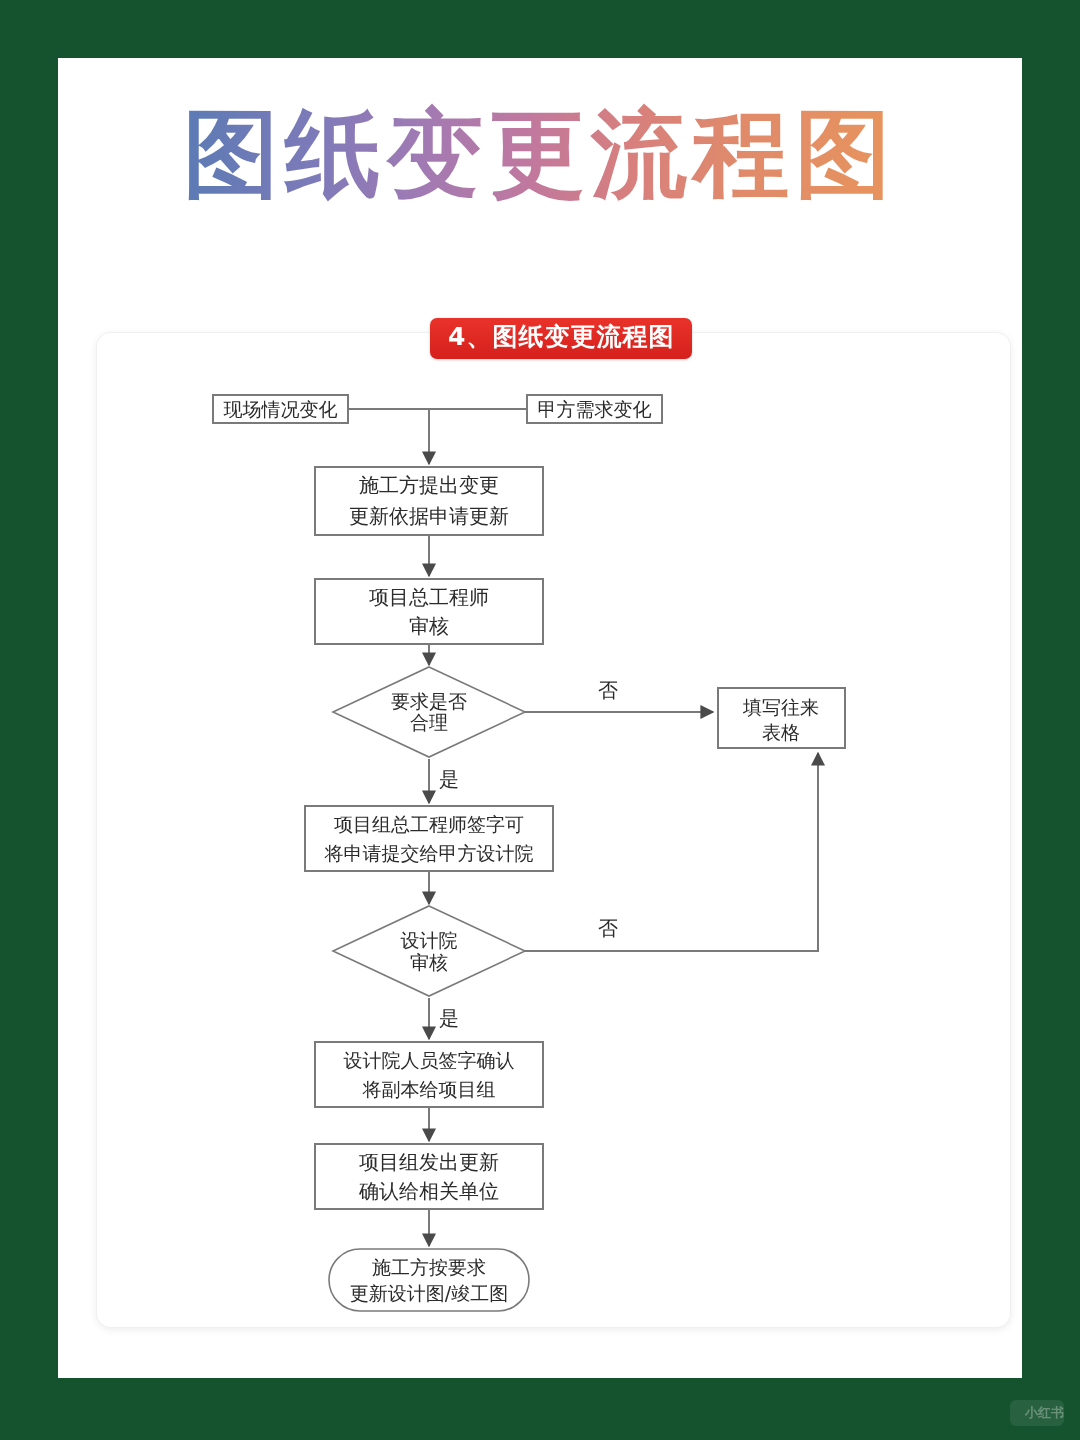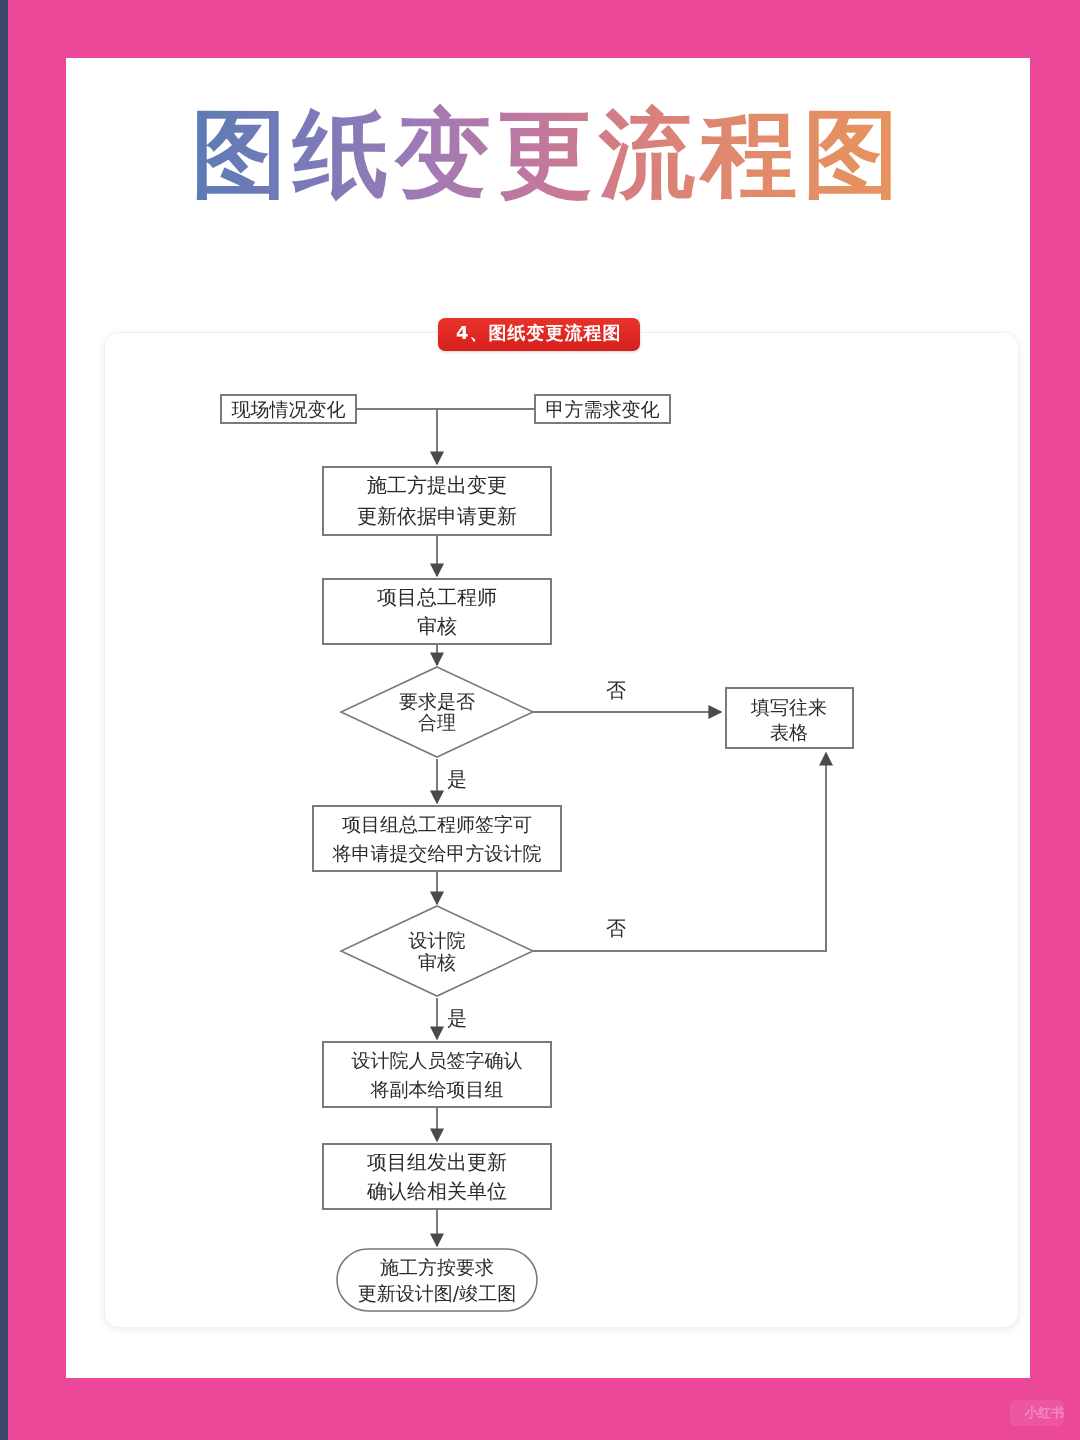--- a/index.html
+++ b/index.html
@@ -12,22 +12,21 @@
     height: 1440px;
     overflow: hidden;
     font-family: "Liberation Sans", "DejaVu Sans", sans-serif;
     position: relative;
   }
 
   
   #frame {
     position: absolute;
     inset: 0;
-    background: #ec4899;
-    margin-left: 8px;
+    background: #14532d;
   }
 
   
   #page {
     position: absolute;
     left: 58px;
     top: 58px;
     width: 964px;
     height: 1320px;
     background: #ffffff;
@@ -79,21 +78,21 @@
   #section-badge {
     position: absolute;
     left: 333px;
     top: 0px;
     transform: translateY(-15px);
     padding: 5px 18px 7px 18px;
     background: linear-gradient(180deg, #e8322a 0%, #d6201c 100%);
     border-radius: 7px;
     color: #ffffff;
     font-family: "DejaVu Sans", "Liberation Sans", sans-serif;
-    font-size: 18px;
+    font-size: 25px;
     font-weight: 700;
     letter-spacing: 1px;
     white-space: nowrap;
     line-height: 1.15;
     box-shadow: 0 1px 3px rgba(0,0,0,0.18);
   }
 
   
   #flow-svg {
     position: absolute;

